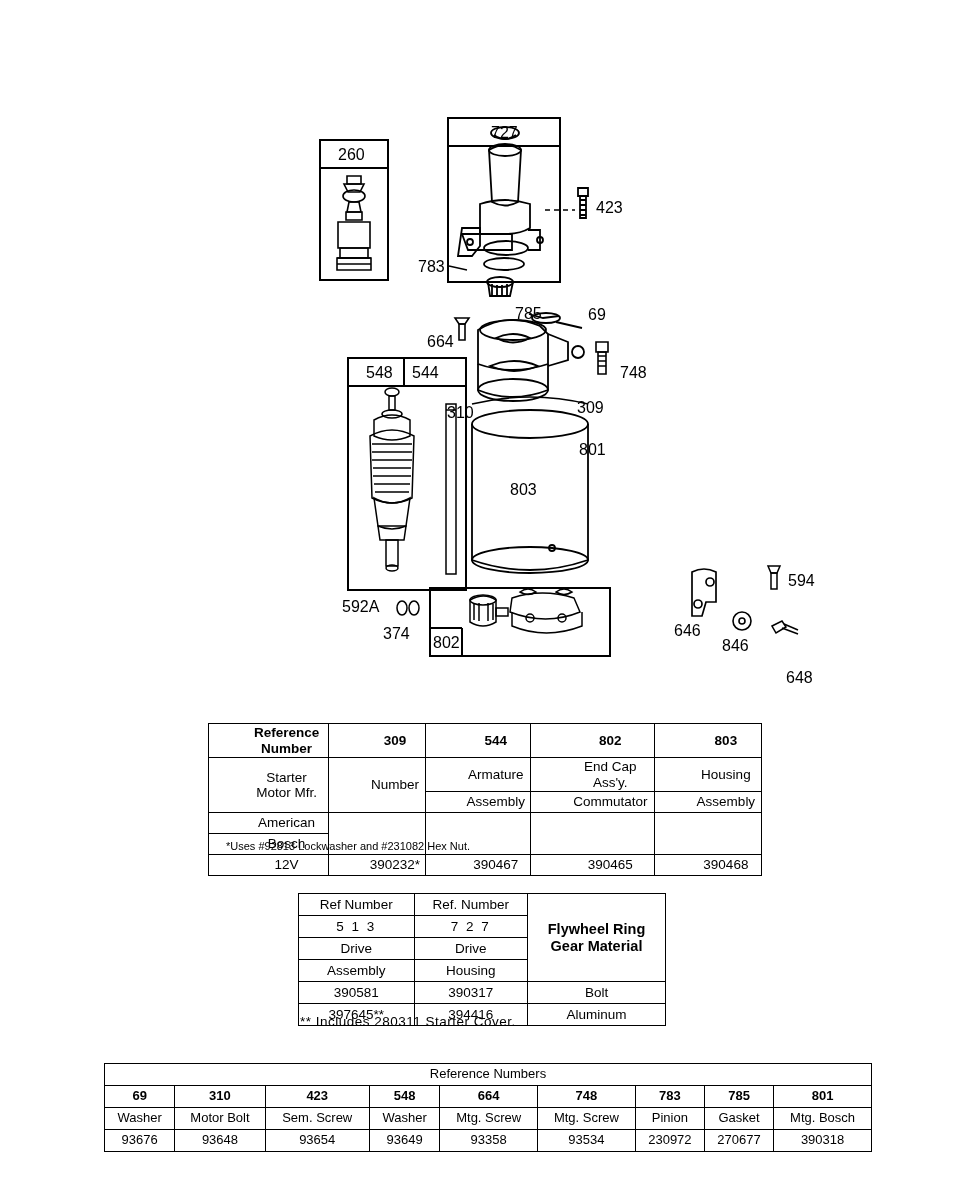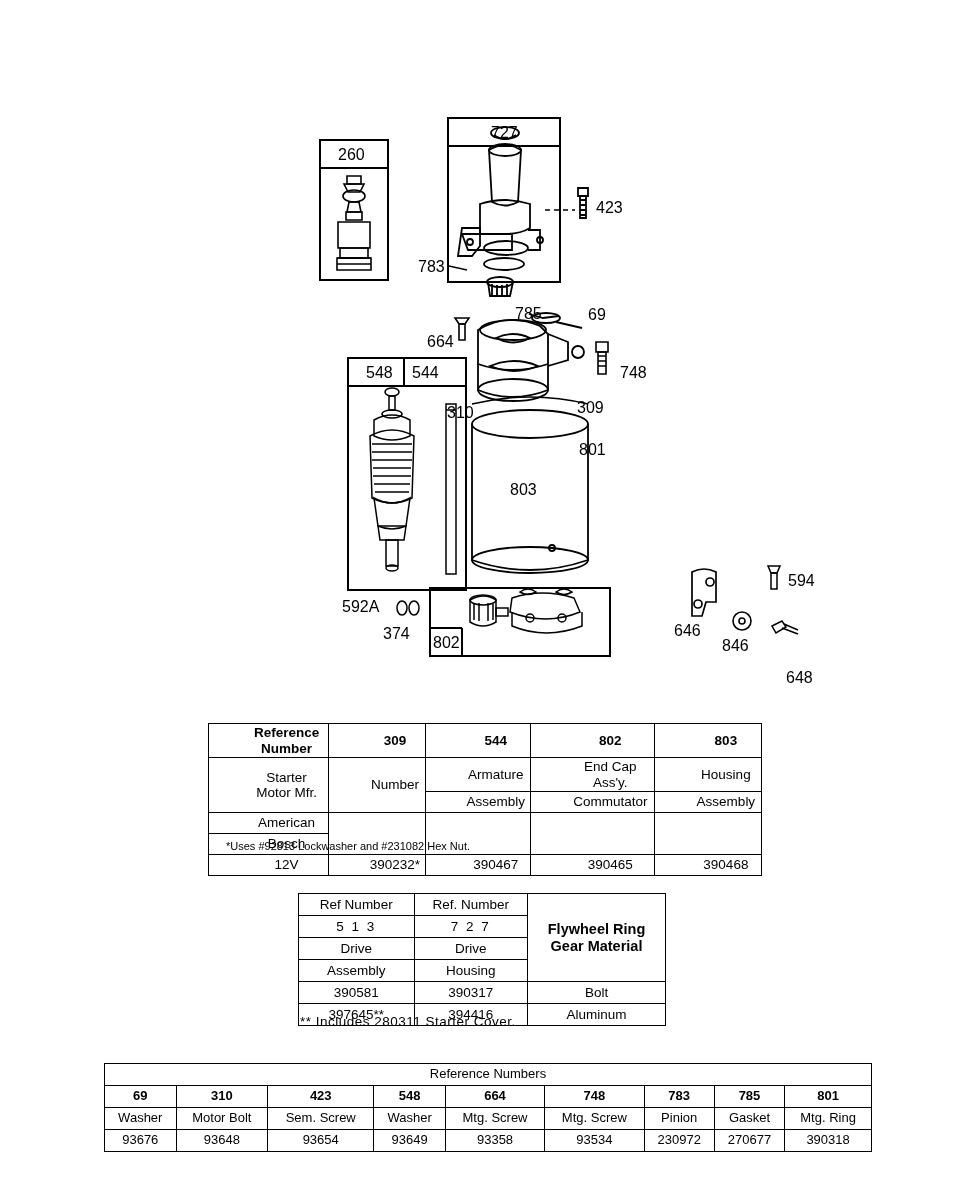--- a/index.html
+++ b/index.html
@@ -308,21 +308,21 @@
     </tr>
     <tr>
       <td>Washer</td>
       <td>Motor Bolt</td>
       <td>Sem. Screw</td>
       <td>Washer</td>
       <td>Mtg. Screw</td>
       <td>Mtg. Screw</td>
       <td>Pinion</td>
       <td>Gasket</td>
-      <td>Mtg. Ring</td>
+      <td>Mtg. Bosch</td>
     </tr>
     <tr>
       <td>93676</td>
       <td>93648</td>
       <td>93654</td>
       <td>93649</td>
       <td>93358</td>
       <td>93534</td>
       <td>230972</td>
       <td>270677</td>

